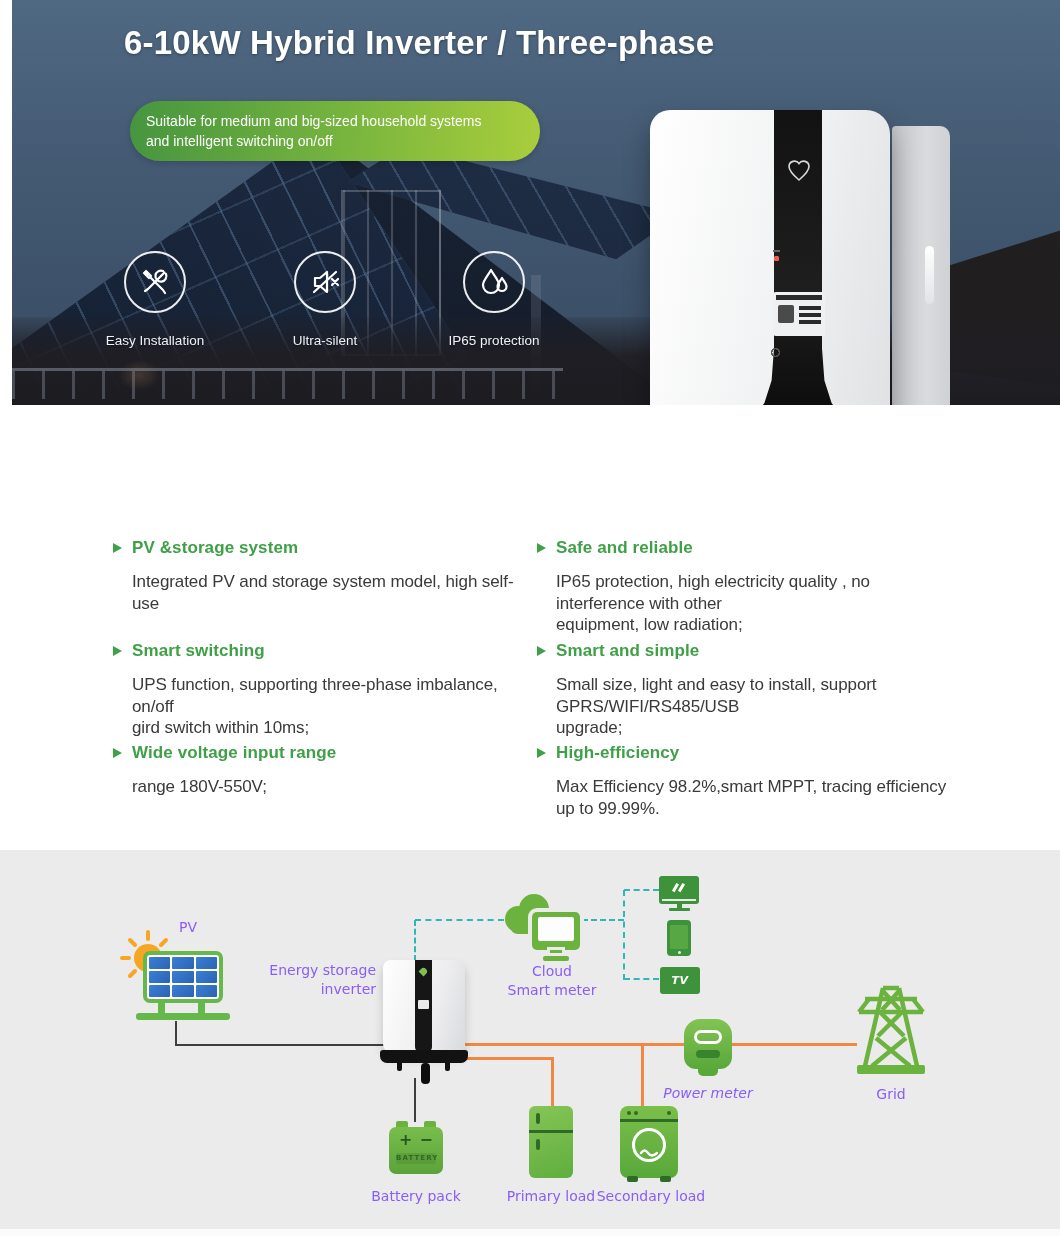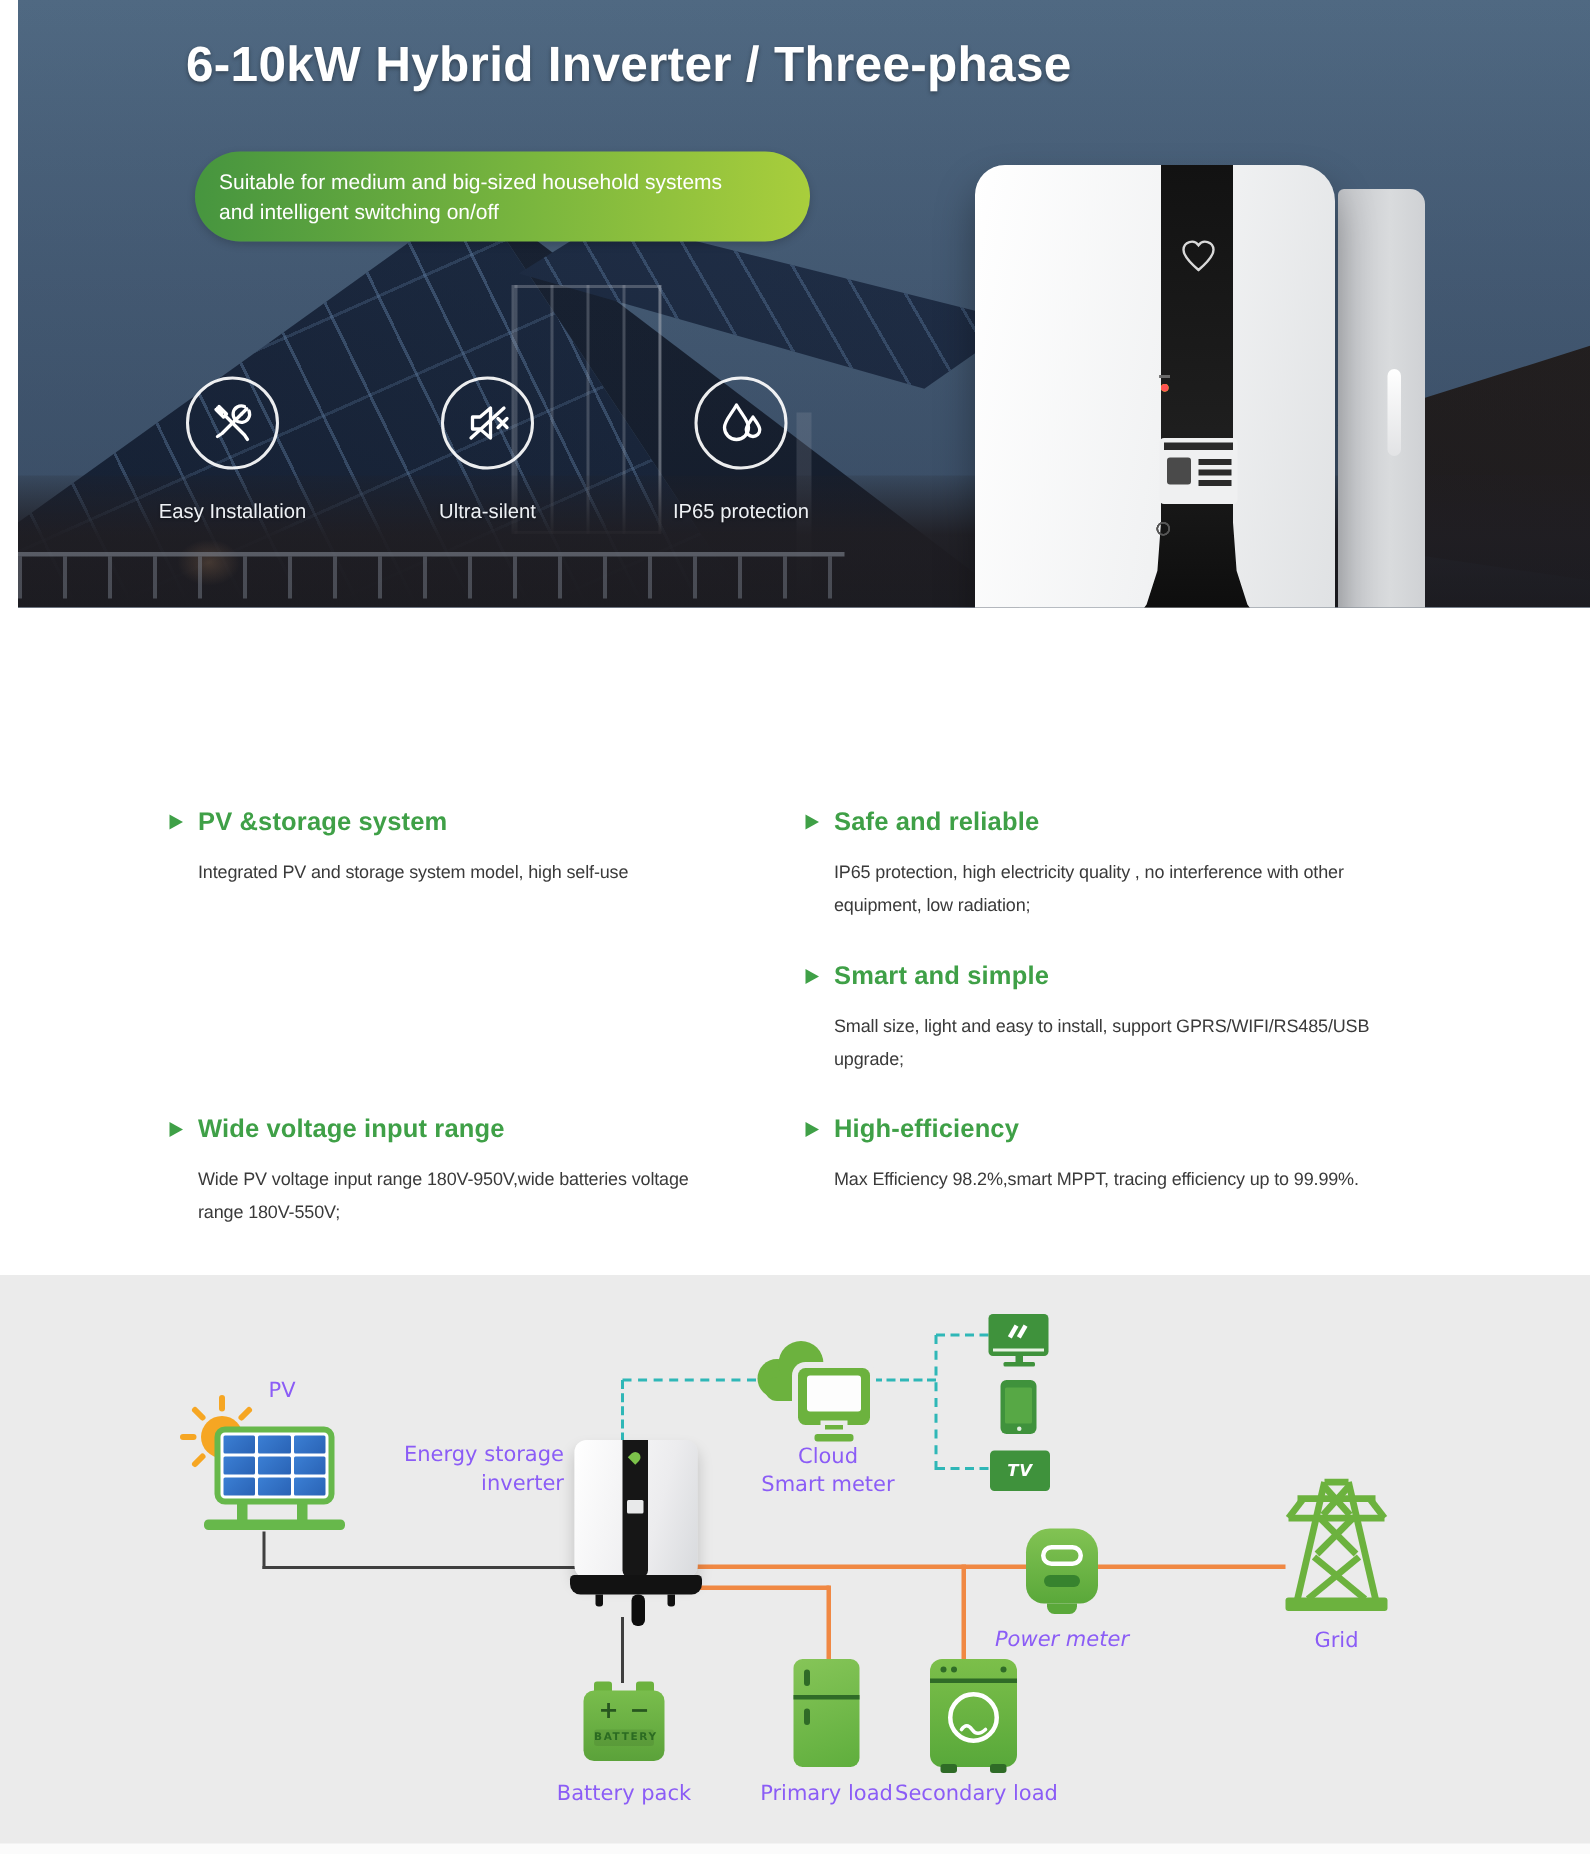--- a/index.html
+++ b/index.html
@@ -83,21 +83,21 @@
   .p-btns { left:121px; top:238px; width:58px; display:flex; gap:5px; }
   .p-btn { width:9px; height:9px; border:1.5px solid #565656; border-radius:50%; }
 
   
   .features-sec { position:absolute; left:0; top:497px; width:1060px; height:353px; background:#fff; }
   .feat { position:absolute; width:420px; }
   .feat-head { display:flex; align-items:center; gap:10px; color:#3fa047;
     font-size:17px; font-weight:bold; letter-spacing:.1px; }
   .tri { width:0; height:0; border-left:9px solid #3fa047;
     border-top:5.5px solid transparent; border-bottom:5.5px solid transparent; }
-  .feat-body { margin:13px 0 0 19px; color:#3a3a3a; font-size:12px; line-height:21.5px; letter-spacing:-.1px; }
+  .feat-body { margin:13px 0 0 19px; color:#3a3a3a; font-size:17px; line-height:21.5px; letter-spacing:-.1px; }
 
   
   .diagram-sec { position:absolute; left:0; top:850px; width:1060px; height:386px; background:#ebebeb;
     font-family:"DejaVu Sans", sans-serif; }
   .d-label { position:absolute; color:#8b5cf6; font-size:14px; line-height:19px; text-align:center; }
   .ln { position:absolute; background:#3f3f3f; }
   .ln-o { position:absolute; background:#f08843; }
   .dash-h { position:absolute; border-top:2px dashed #2fb7b7; }
   .dash-v { position:absolute; border-left:2px dashed #2fb7b7; }
 
@@ -292,37 +292,46 @@
     <div class="feat" style="left:537px; top:41px;">
       <div class="feat-head">
           <span class="tri"></span>
           <span>Safe and reliable</span>
         </div>
       <div class="feat-body">
         <div>IP65 protection, high electricity quality ,  no interference with other</div>
         <div>equipment, low radiation;</div>
       </div>
     </div>
+    <div class="feat" style="left:113px; top:144px;">
+      <div class="feat-head">
+          <span class="tri"></span>
+          <span>Smart switching</span>
+        </div>
+      <div class="feat-body">
+        <div>UPS function, supporting three-phase imbalance, on/off</div>
+        <div>gird switch within 10ms;</div>
+      </div>
+    </div>
     <div class="feat" style="left:537px; top:144px;">
       <div class="feat-head">
           <span class="tri"></span>
           <span>Smart and simple</span>
         </div>
       <div class="feat-body">
         <div>Small size, light and easy to install, support GPRS/WIFI/RS485/USB</div>
         <div>upgrade;</div>
       </div>
     </div>
     <div class="feat" style="left:113px; top:246px;">
       <div class="feat-head">
           <span class="tri"></span>
           <span>Wide voltage input range</span>
         </div>
       <div class="feat-body">
-        <div>Wide PV voltage input range 180V-950V,wide batteries voltage</div>
         <div>range 180V-550V;</div>
       </div>
     </div>
     <div class="feat" style="left:537px; top:246px;">
       <div class="feat-head">
           <span class="tri"></span>
           <span>High-efficiency</span>
         </div>
       <div class="feat-body">
         <div>Max Efficiency 98.2%,smart MPPT, tracing efficiency up to 99.99%.</div>

